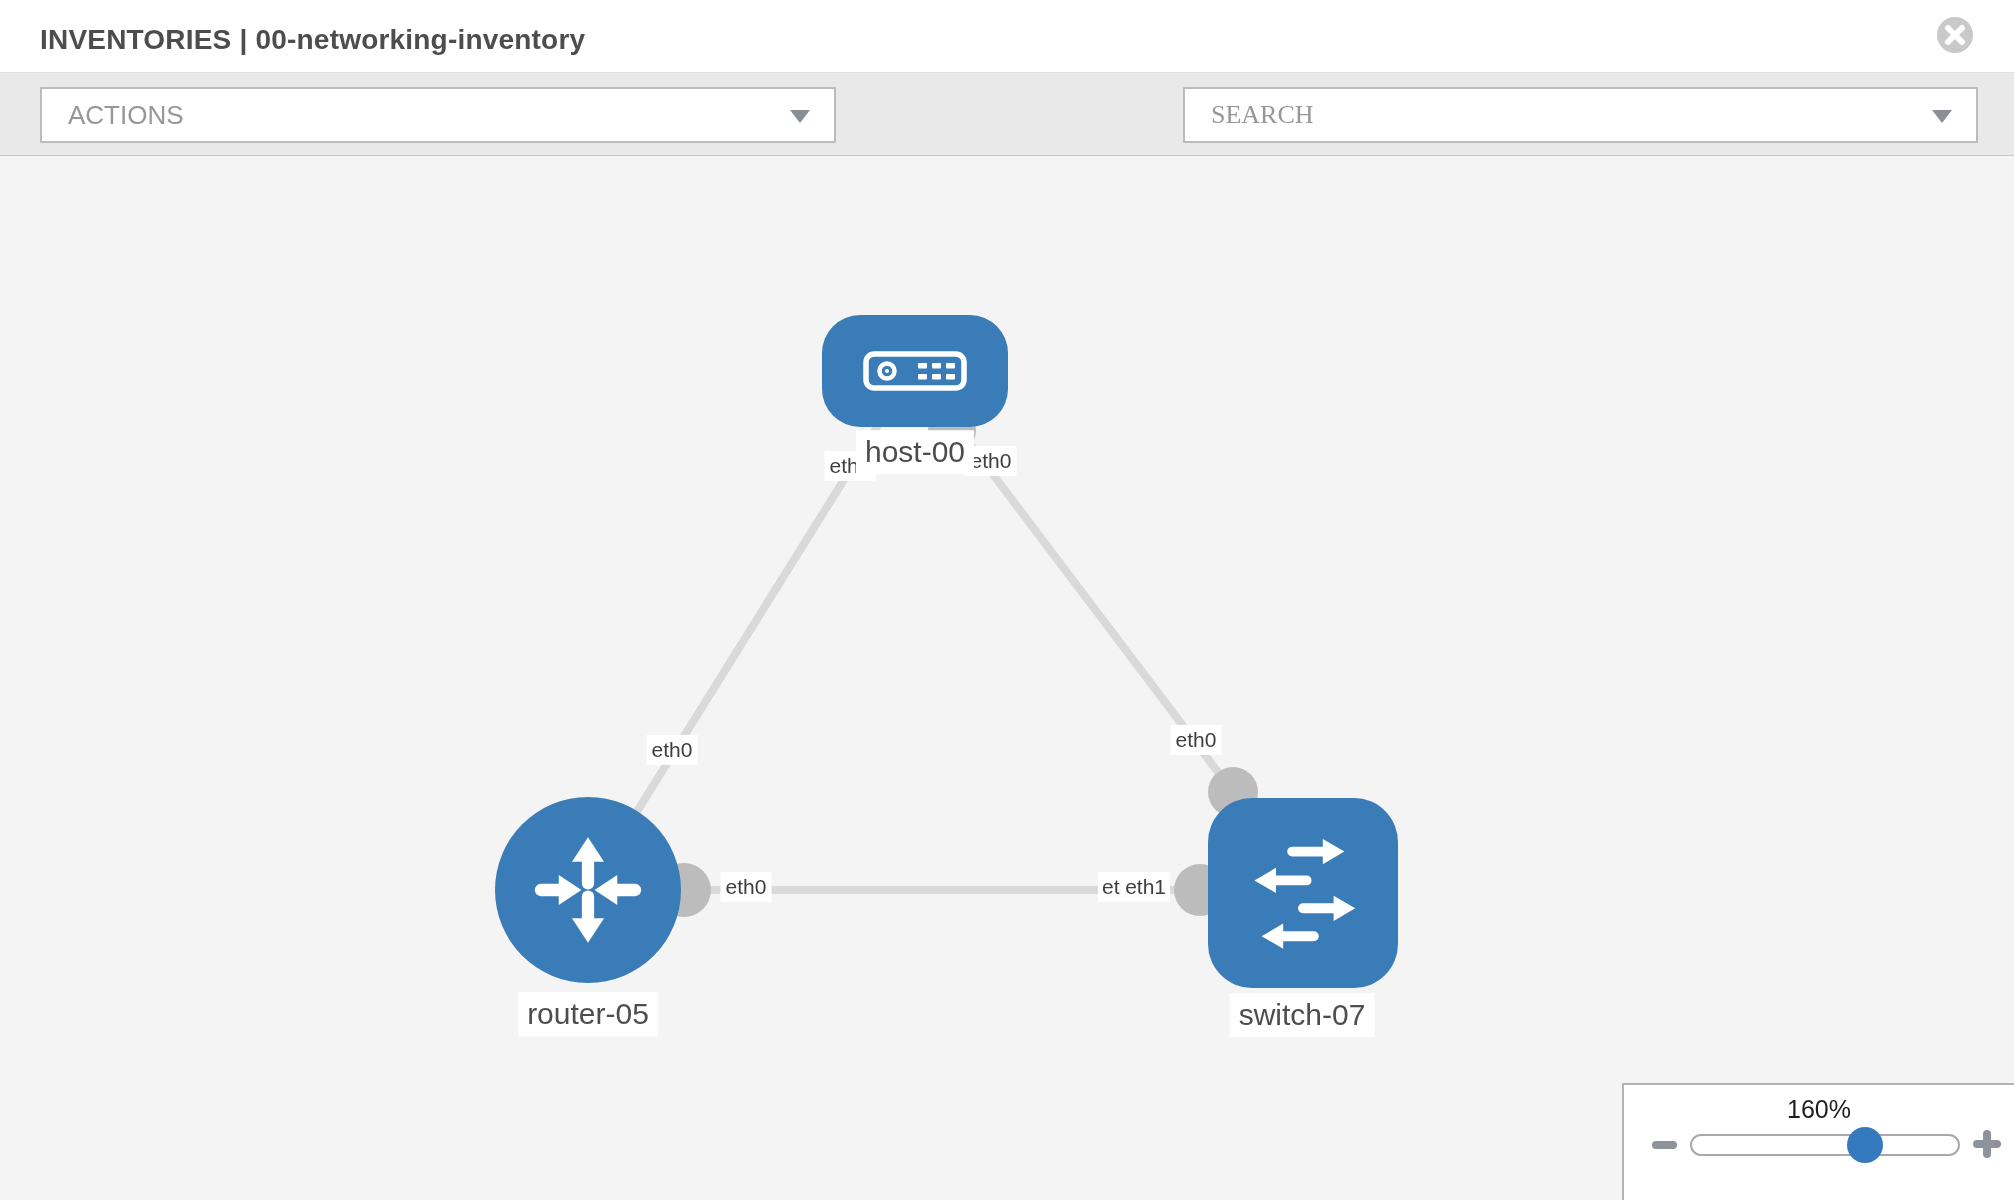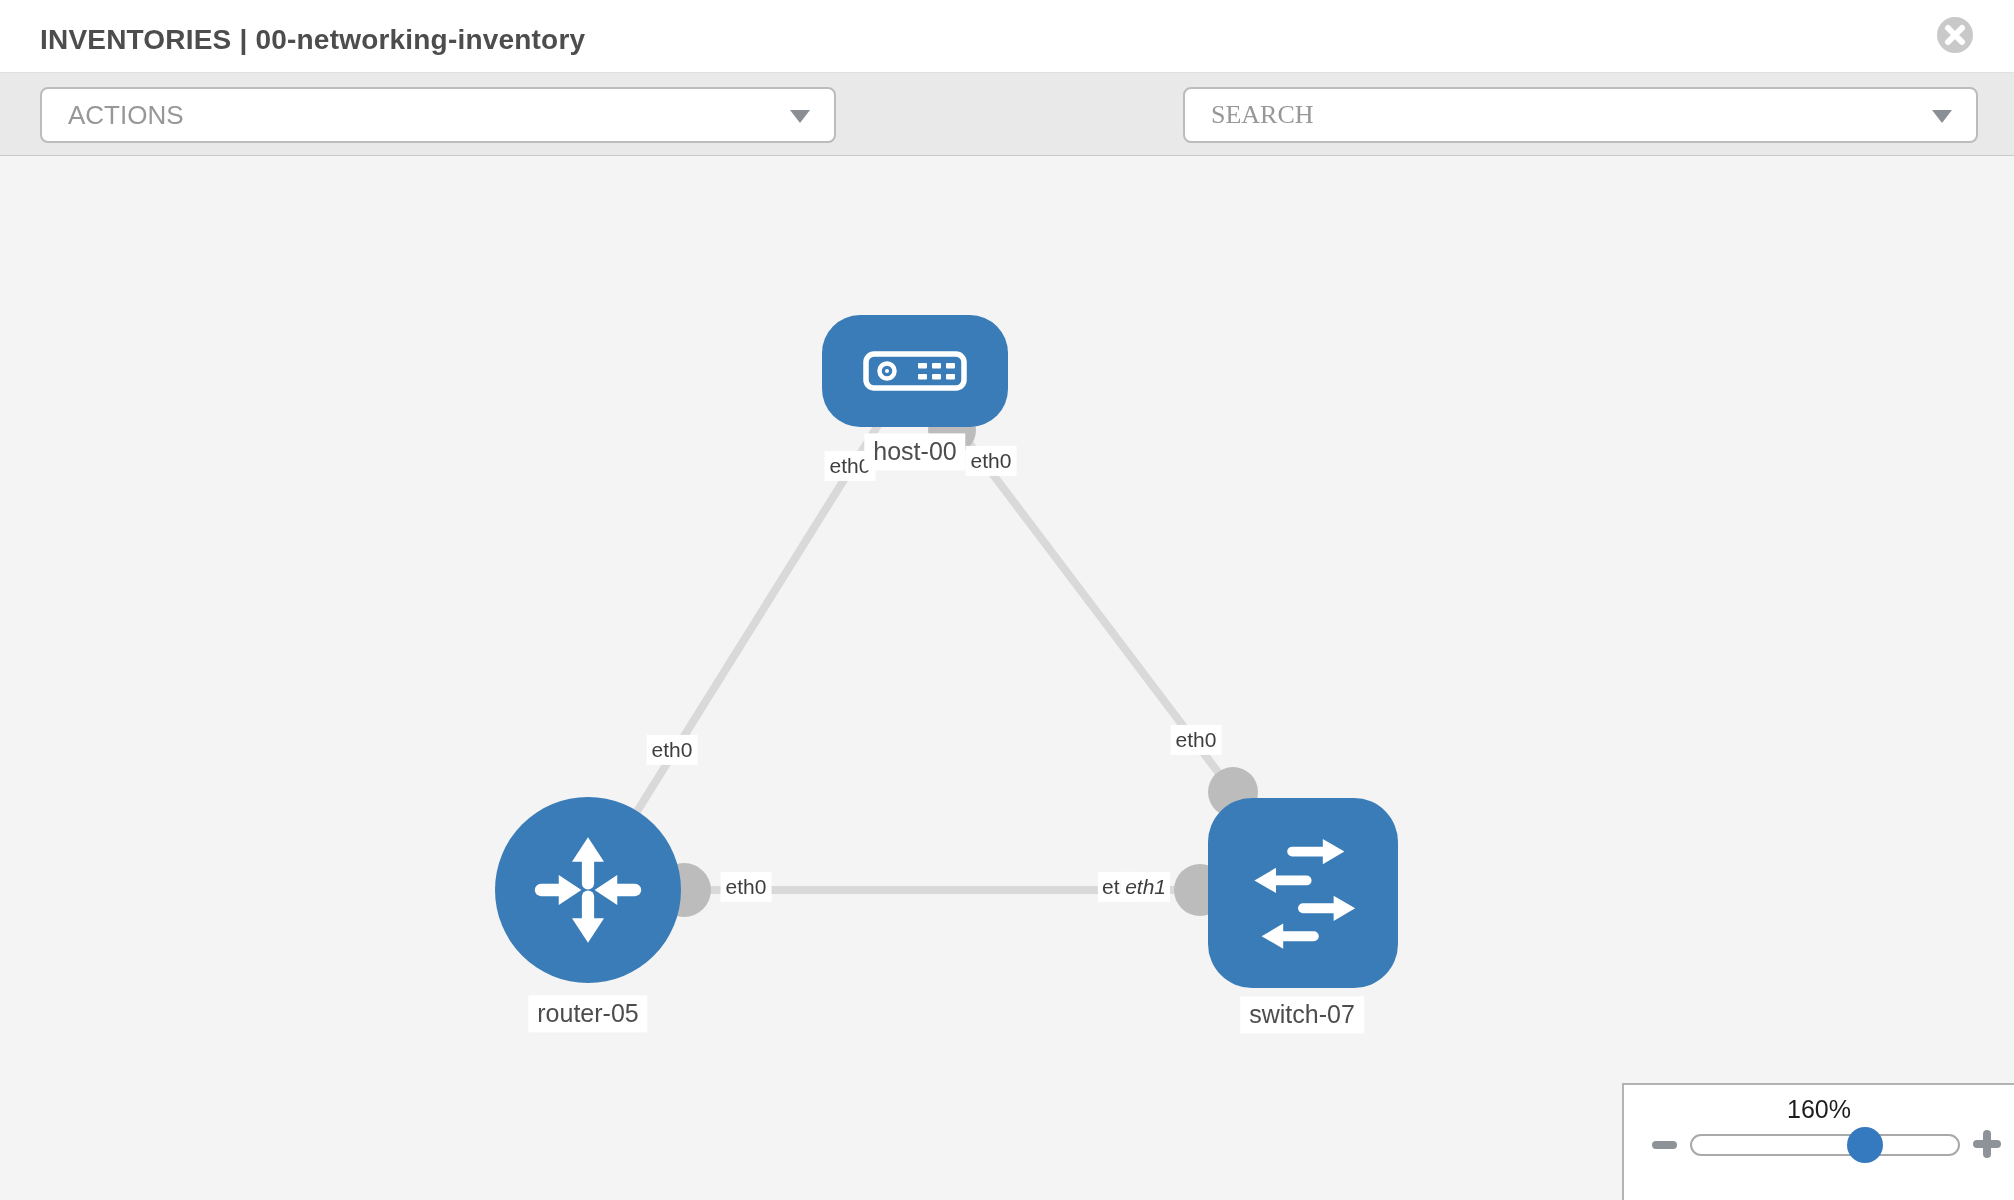--- a/index.html
+++ b/index.html
@@ -27,21 +27,21 @@
 
   
   .toolbar {
     position: absolute; top: 72px; left: 0; width: 2014px; height: 84px;
     background: #e9e9e9;
     border-top: 1px solid #e0e0e0;
     border-bottom: 1px solid #c9c9c9;
   }
   .dropdown {
     position: absolute; top: 14px; height: 56px;
-    background: #ffffff; border: 2px solid #bcbcbc; border-radius: 8px;
+    background: #ffffff; border: 2px solid #bcbcbc; border-radius: 1px;
     display: flex; align-items: center; padding: 0 26px;
     font-size: 26px; color: #979797;
   }
   .dd-actions { left: 40px;  width: 796px; }
   .dd-search  { left: 1183px; width: 795px; }
   .dd-search input {
     border: none; outline: none; width: 90%;
     font-size: 26px; color: #6b6b6b; font-family: Liberation Serif, serif;
     background: transparent;
   }
@@ -71,33 +71,33 @@
   }
   .node-host   { left: 822px; top: 159px; width: 186px; height: 112px; border-radius: 38px; }
   .node-router { left: 495px; top: 641px; width: 186px; height: 186px; border-radius: 50%; }
   .node-switch { left: 1208px; top: 642px; width: 190px; height: 190px; border-radius: 44px; }
 
   .lbl {
     position: absolute; z-index: 3; transform: translate(-50%, -50%);
     background: #ffffff; color: #3e3e3e;
     font-size: 21px; line-height: 1.25; padding: 2px 5px; white-space: nowrap;
   }
-  .lbl-name { font-size: 25px; color: #4d4d4d; padding: 3px 9px; z-index: 4; }
+  .lbl-name { font-size: 30px; color: #4d4d4d; padding: 3px 9px; z-index: 4; }
 
   .lbl-host-name   { left: 915px;  top: 296px; }
   .lbl-router-name { left: 588px;  top: 858px; }
   .lbl-switch-name { left: 1302px; top: 859px; }
   .lbl-eth-host-left   { left: 850px;  top: 310px; }
   .lbl-eth-host-right  { left: 991px;  top: 305px; }
   .lbl-eth-router-top  { left: 672px;  top: 594px; }
   .lbl-eth-switch-top  { left: 1196px; top: 584px; }
   .lbl-eth-bottom-left { left: 746px;  top: 731px; }
   .lbl-combo { left: 1134px; top: 731px; display: flex; background: transparent; padding: 0; }
   .lbl-combo span { background: #ffffff; padding: 2px 4px; }
-  .lbl-combo .over { margin-left: -14px; position: relative; z-index: 1; font-style: italic; }
+  .lbl-combo .over { margin-left: -14px; position: relative; z-index: 1; }
 
   
   .zoom-panel {
     position: absolute; right: 0; bottom: 0; width: 392px; height: 117px;
     background: #ffffff; z-index: 6;
     border-top: 2px solid #b3b3b3; border-left: 2px solid #b3b3b3;
   }
   .zoom-level {
     position: absolute; top: 10px; left: 0; width: 100%;
     text-align: center; font-size: 25px; color: #1d1d1d;

